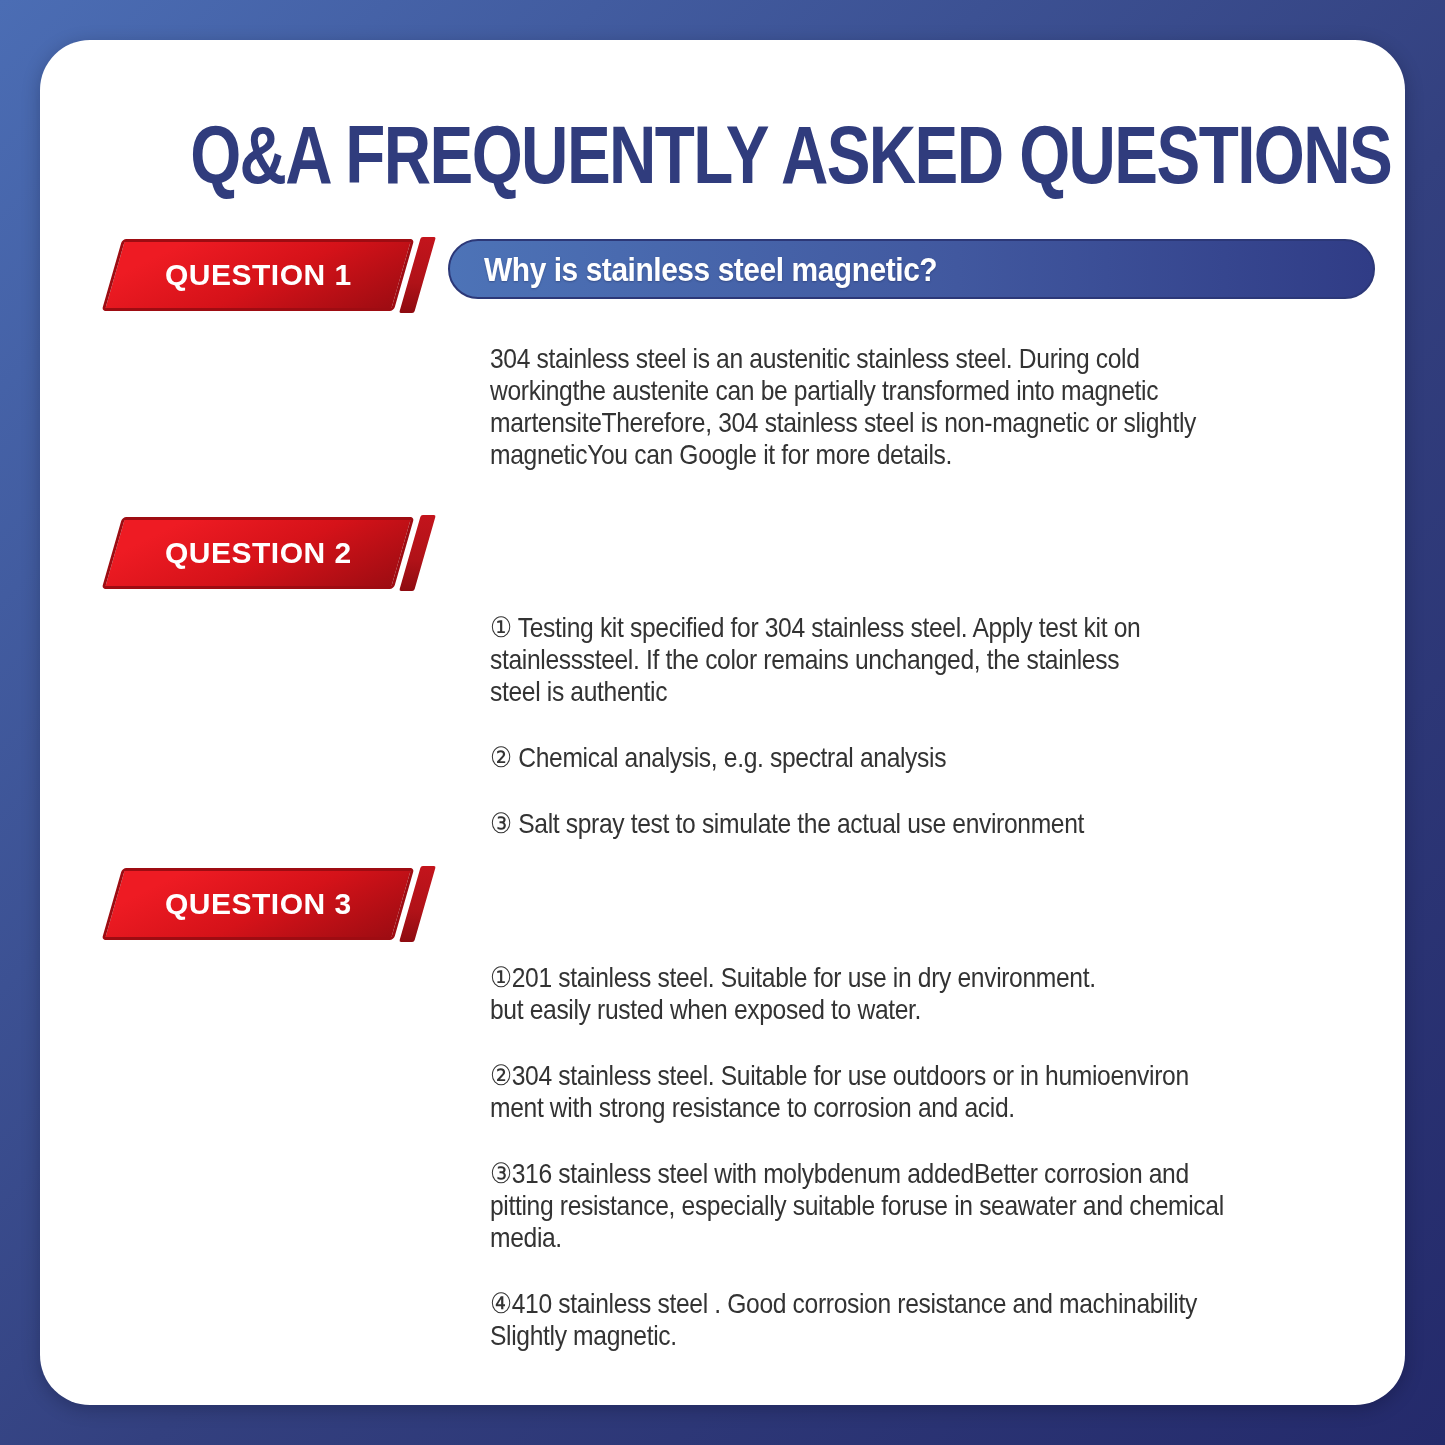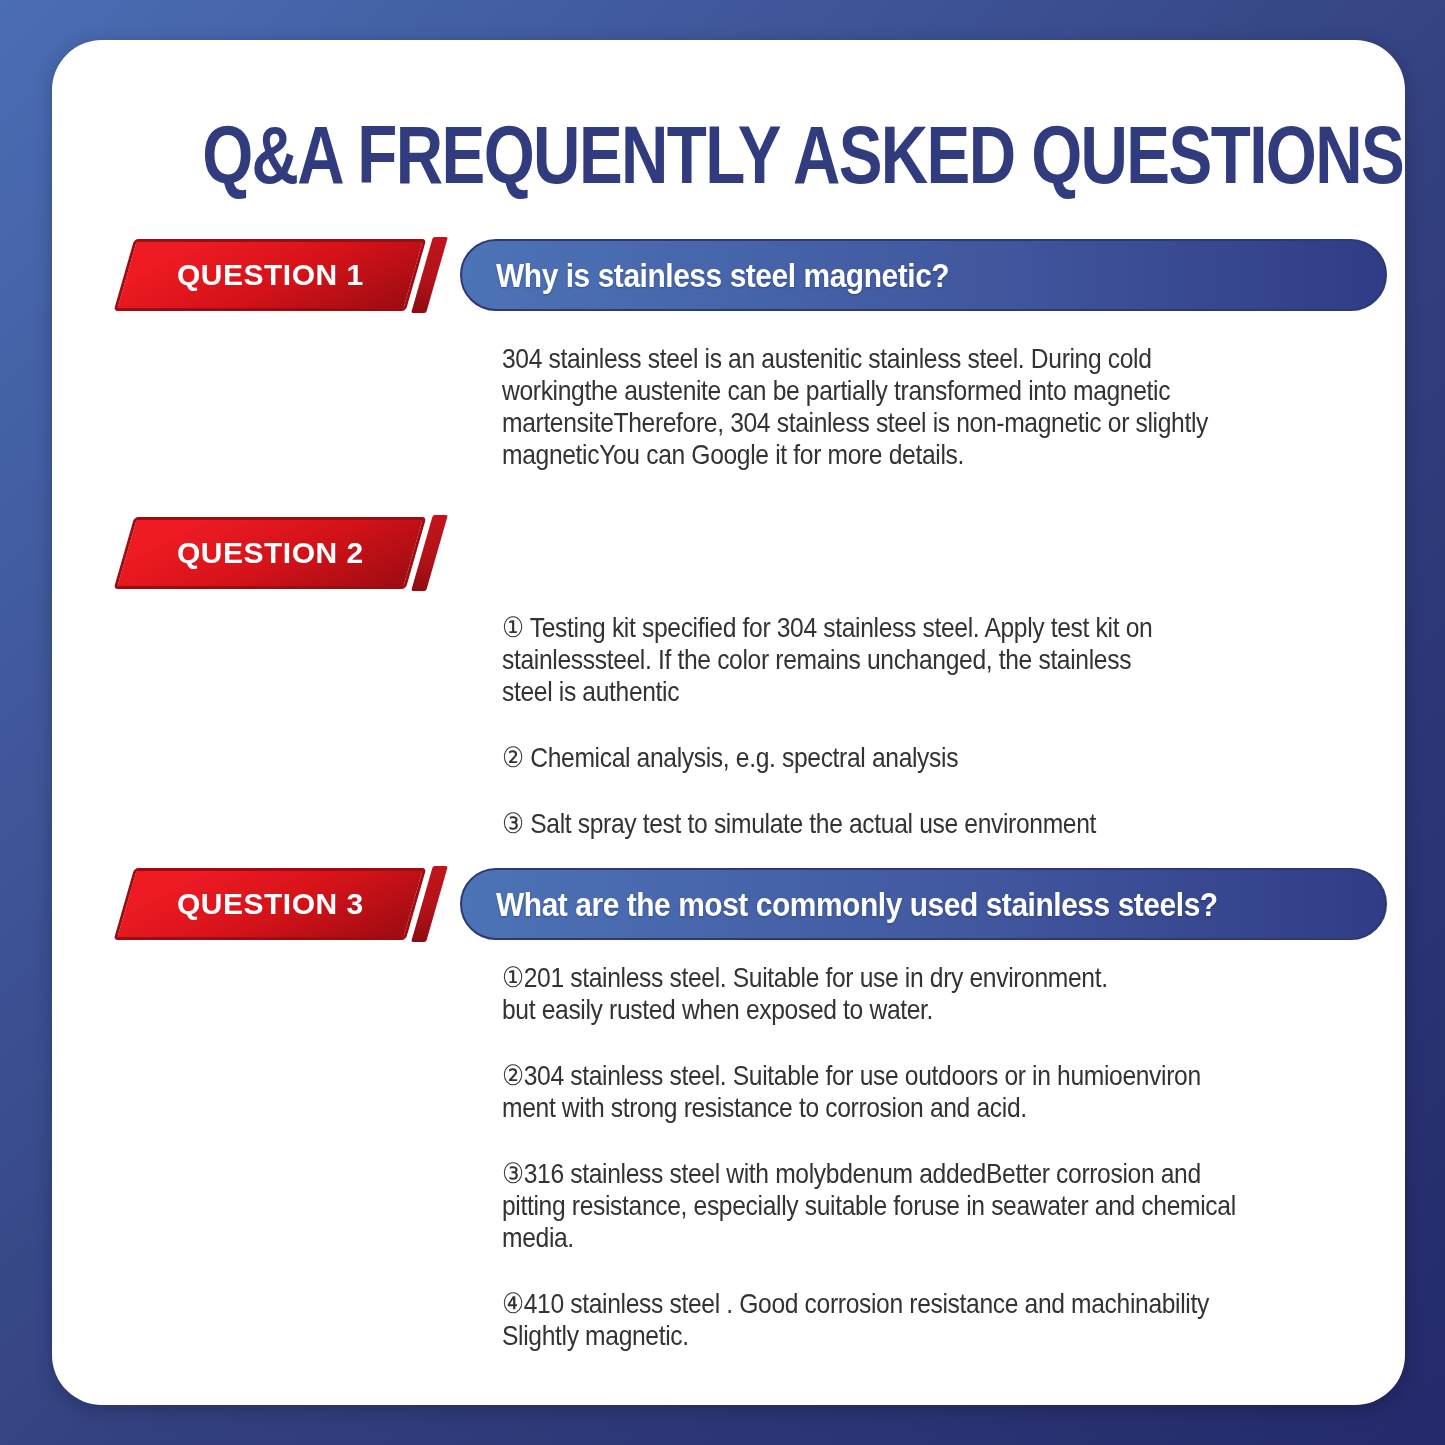--- a/index.html
+++ b/index.html
@@ -25,21 +25,20 @@
     position:relative;
     overflow:hidden;
   }
   .card{
     position:absolute;
     left:40px;top:40px;right:40px;bottom:40px;
     background:var(--card);
     border-radius:50px;
     box-shadow:0 4px 18px rgba(0,0,20,0.25);
     overflow:hidden;
-    margin-left:12px;
   }
   
   .title{
     position:absolute;
     top:68px;left:0;right:0;
     text-align:center;
     color:var(--title);
     white-space:nowrap;
   }
   .title-inner{
@@ -83,21 +82,21 @@
     position:absolute;
     left:370px;top:-2px;
     width:15px;height:76px;
     transform:skewX(-16deg);
     background:linear-gradient(180deg,#c3141c 0%,var(--slash) 60%,#8e0b10 100%);
     border-radius:2px;
   }
   .banner{
     position:absolute;
     left:408px;top:0;
-    width:927px;height:72px;
+    width:927px;height:60px;
     background:linear-gradient(to right,var(--banner-left) 0%,#41589f 55%,var(--banner-right) 100%);
     border:2px solid var(--banner-border);
     border-radius:37px;
     display:flex;align-items:center;
     overflow:hidden;
   }
   .banner-label{
     display:inline-block;
     margin-left:34px;
     color:#ffffff;
@@ -167,23 +166,20 @@
 steel is authentic</p>
     <p>② Chemical analysis, e.g. spectral analysis</p>
     <p>③ Salt spray test to simulate the actual use environment</p>
   </div>
 
   <div class="q-row r3">
     <div class="badge">
       <span class="badge-label">QUESTION 3</span>
     </div>
     <div class="slash"></div>
-    <div class="banner">
-      <span class="banner-label">What are the most commonly used stainless steels?</span>
-    </div>
   </div>
 
   <div class="answer a3">
     <p>①201 stainless steel. Suitable for use in dry environment.
 but easily rusted when exposed to water.</p>
     <p>②304 stainless steel. Suitable for use outdoors or in humioenviron
 ment with strong resistance to corrosion and acid.</p>
     <p>③316 stainless steel with molybdenum addedBetter corrosion and
 pitting resistance, especially suitable foruse in seawater and chemical
 media.</p>

